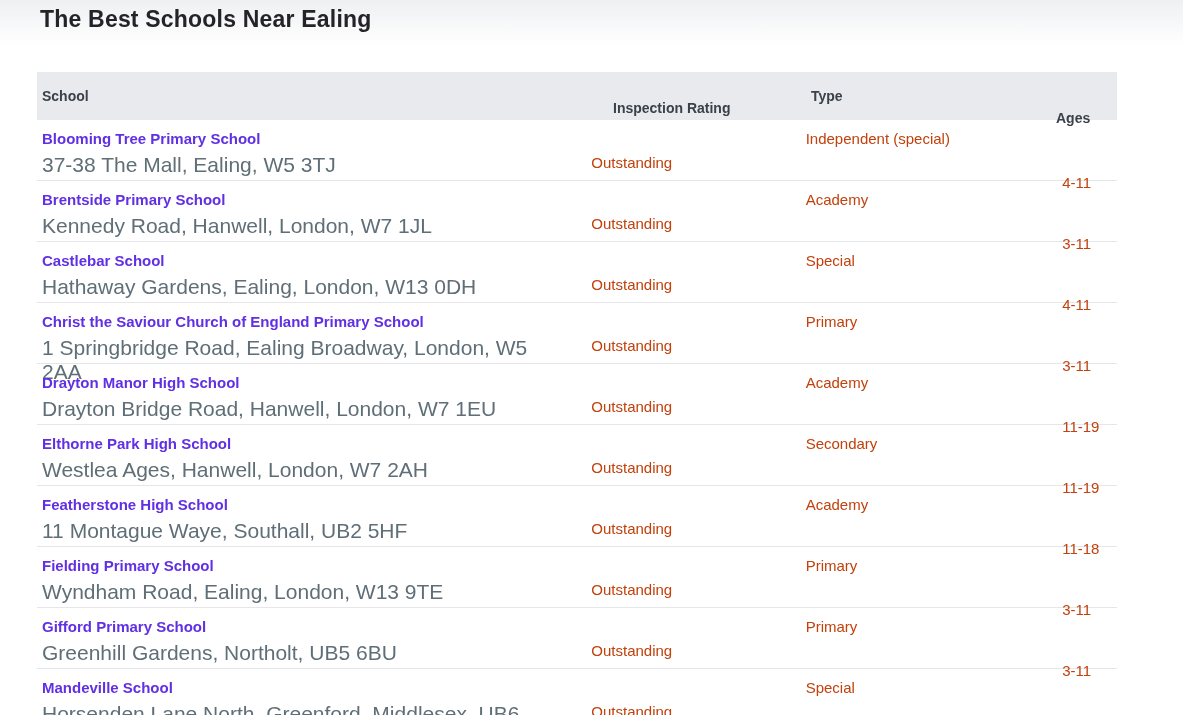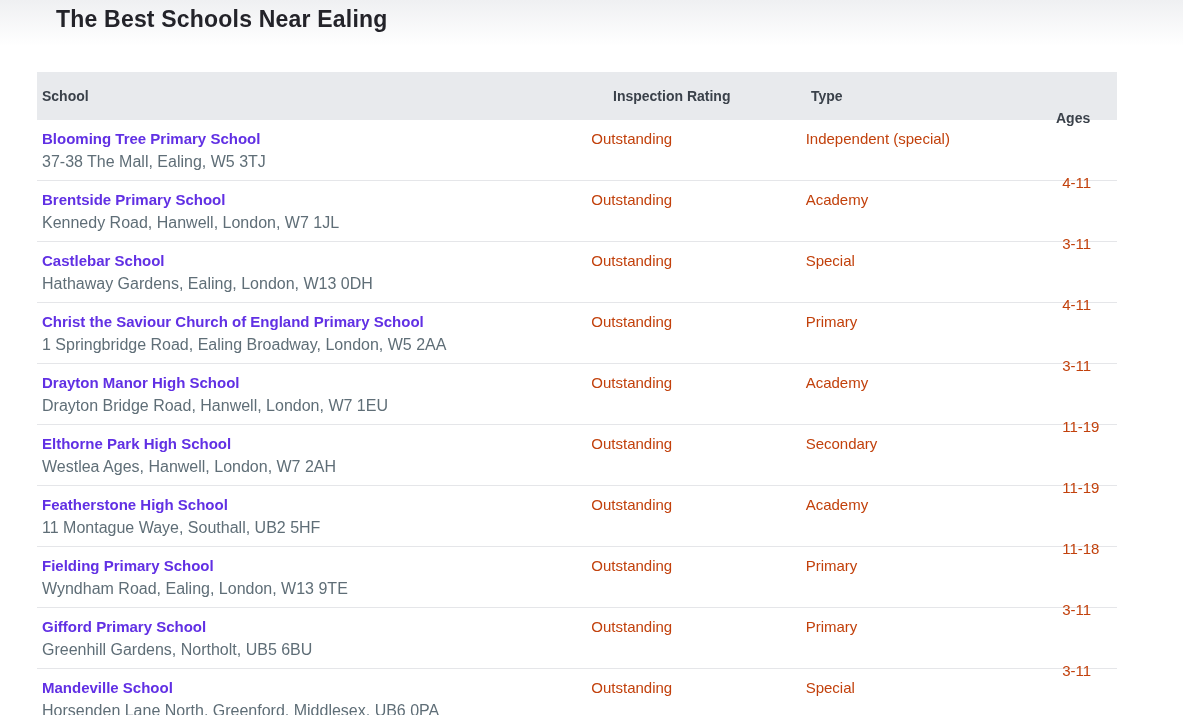--- a/index.html
+++ b/index.html
@@ -11,46 +11,45 @@
   }
   .top-fade {
     position: absolute; left: 0; top: 0; width: 1183px; height: 46px;
     background: linear-gradient(180deg, #eff0f2 0%, #ffffff 100%);
     pointer-events: none;
   }
   .page-title {
     position: absolute; left: 40px; top: 6px;
     font-size: 23px; font-weight: 700; color: #232329;
     letter-spacing: 0.2px;
-    margin-left: 16px;
   }
   .schools-table {
     position: absolute; left: 37px; top: 72px; width: 1080px;
     font-size: 15px;
   }
   .thead {
     display: flex; align-items: center;
     height: 48px; background: #e8eaed;
     font-size: 14px; font-weight: 700; color: #3a414a;
   }
   .tr {
     display: flex; align-items: flex-start;
     height: 61px; border-bottom: 1px solid #e5e6e9;
     padding-top: 10px; background: #ffffff; gap: 36px;
   }
   .col-school { width: 571px; padding-left: 5px; }
-  .col-rating { width: 198px; padding-left: 5px; }
+  .col-rating { width: 198px; padding-left: 5px; margin-top: 24px; }
   .col-type   { width: 245px; padding-left: 5px; }
   .col-ages   { width: 66px;  padding-left: 5px; margin-top: 44px; }
   .school-link {
     display: inline-block;
     color: #6130e4; font-weight: 700; font-size: 15px;
     text-decoration: none; cursor: pointer;
   }
-  .addr { margin-top: 6px; color: #5f6e77; font-size: 16px; }
+  .addr { margin-top: 6px; color: #5f6e77; font-size: 21px; }
   .cell-text { color: #c2410c; font-size: 15px; }
 </style>
 </head>
 <body>
 
 <div class="top-fade"></div>
 
 <h1 class="page-title">The Best Schools Near Ealing</h1>
 
 <div class="schools-table">

